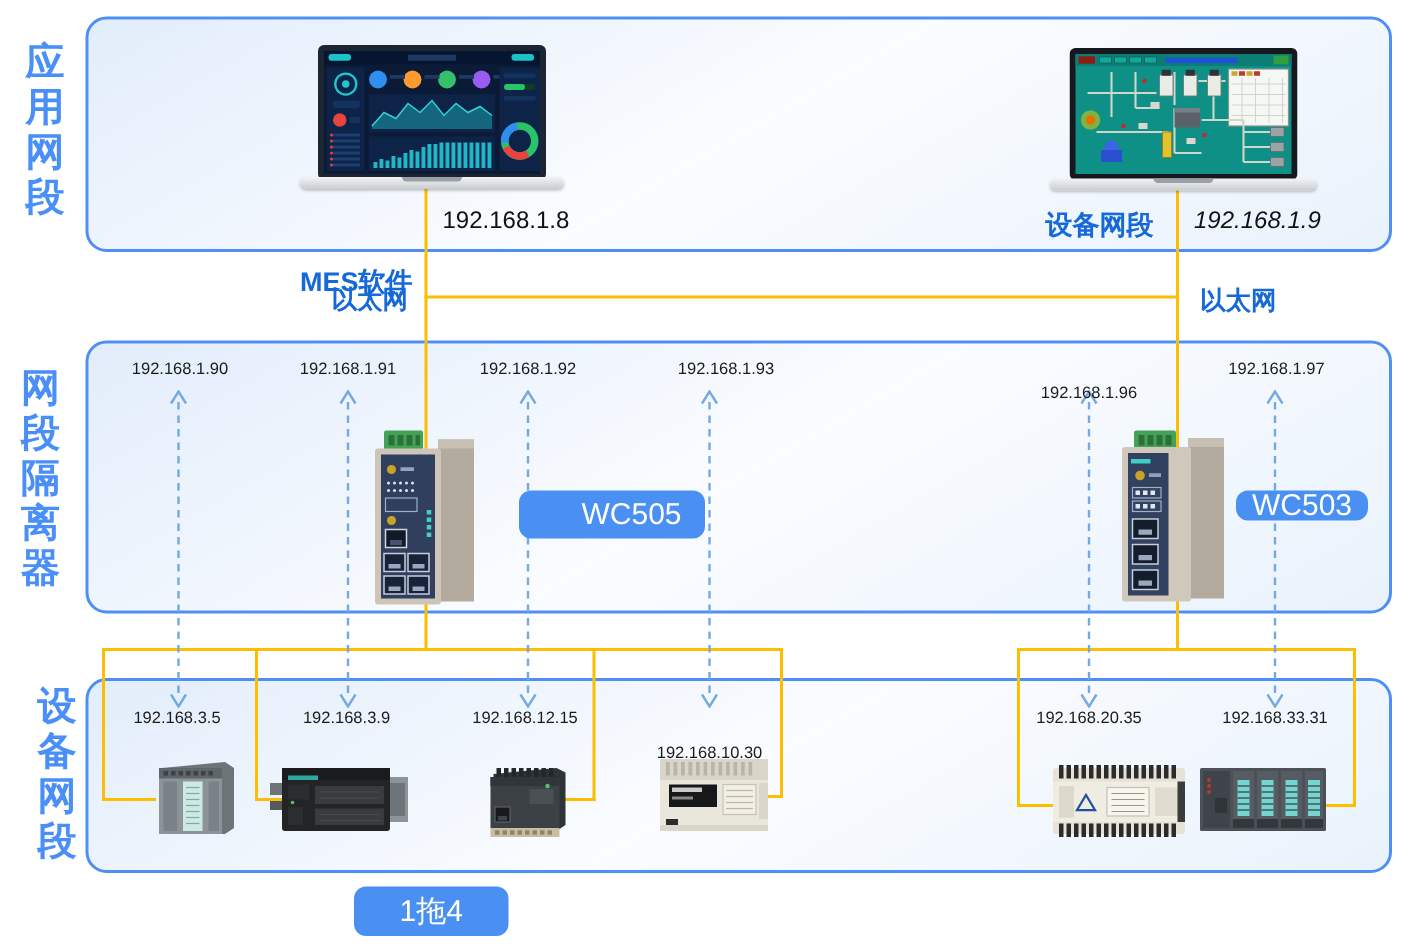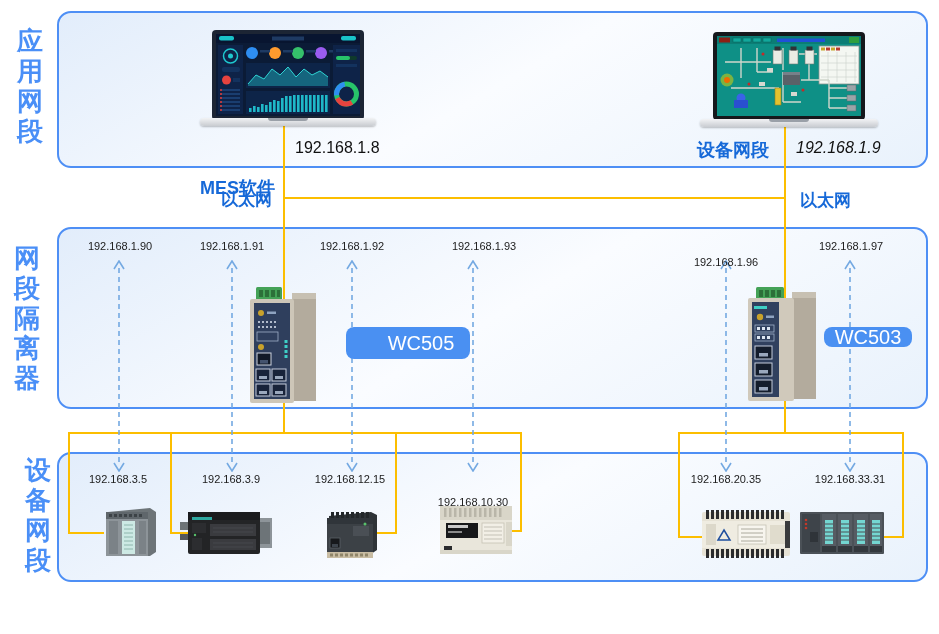--- a/index.html
+++ b/index.html
@@ -574,14 +574,15 @@
       </g>
       <g fill="#33383d">
           <rect x="24" y="36" width="14" height="6"></rect>
           <rect x="40" y="36" width="14" height="6"></rect>
           <rect x="56" y="36" width="14" height="6"></rect>
           <rect x="72" y="36" width="12" height="6"></rect>
         </g>
     </svg>
   </div>
 
+  <div class="chip" style="left:236px;top:591px;width:103px;height:33px;">1拖4</div>
 
 </div>
 
 </body></html>

